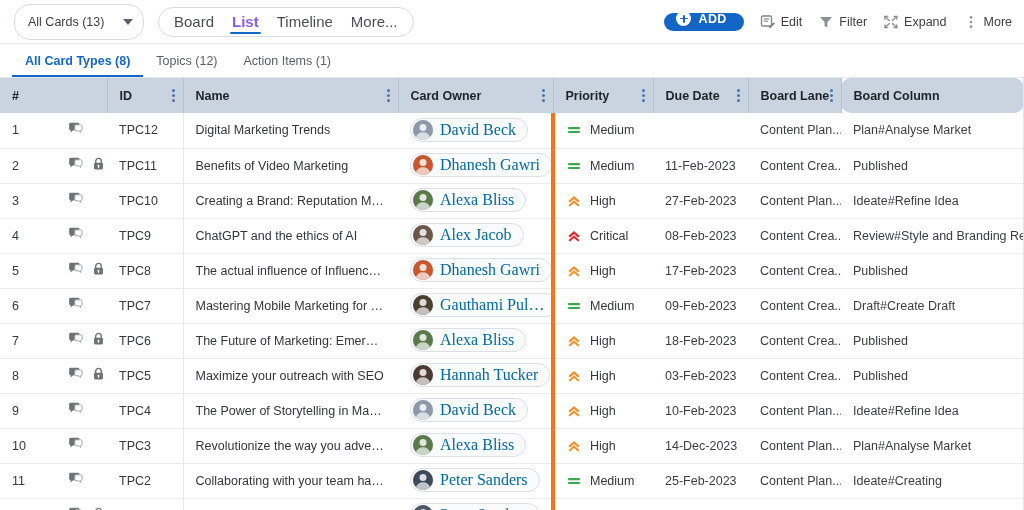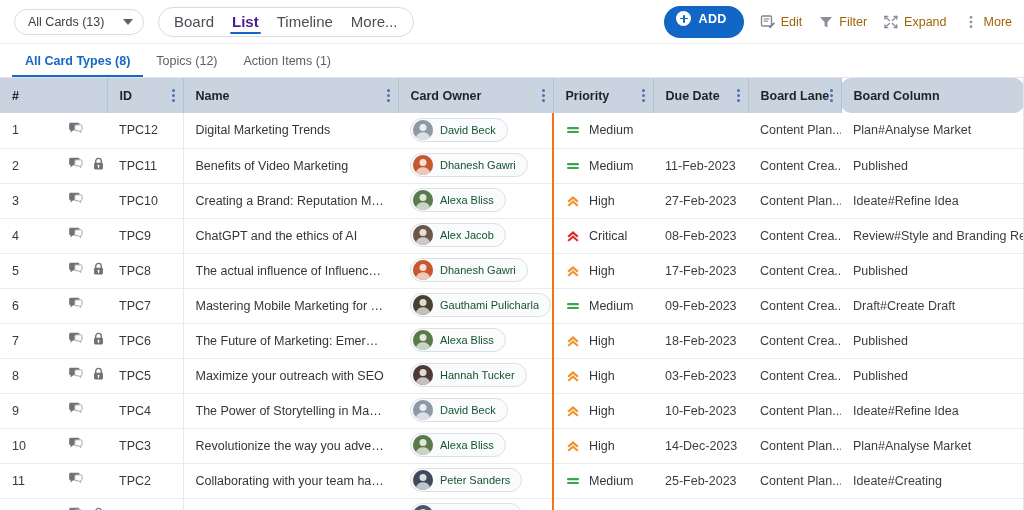--- a/index.html
+++ b/index.html
@@ -23,21 +23,21 @@
     padding: 0 12px 0 14px;
     background: #ffffff;
     position: relative;
   }
   .toolbar::after{
     content:""; position:absolute; left:0; right:0; bottom:0; height:1px; background:#e8eaed;
   }
 
   .cards-select {
     display: flex; align-items: center; justify-content: space-between;
-    width: 130px; height: 26px;
+    width: 130px; height: 36px;
     border: 1px solid #d8dce1; border-radius: 16px;
     padding: 0 10px 0 13px;
     font-size: 12.5px; color: #3d4147;
     background: #fff;
     cursor: pointer;
   }
   .caret {
     width: 0; height: 0;
     border-left: 5px solid transparent;
     border-right: 5px solid transparent;
@@ -51,51 +51,51 @@
     border: 1px solid #d8dce1; border-radius: 16px;
     margin-left: 14px;
     padding: 0 14px;
     gap: 16px;
     background:#fff;
   }
   .vs-item {
     font-size: 15px; color: #4a4f55; cursor: pointer;
     position: relative; line-height: 28px; padding: 0 1px;
   }
-  .vs-item.active { color: #4c1d95; font-weight: 600; }
+  .vs-item.active { color: #8b5cf6; font-weight: 600; }
   .vs-item.active::after {
     content:""; position:absolute; left:-1px; right:-1px; bottom:2px;
     height: 2px; background: #1267c8; border-radius: 1px;
   }
 
   .spacer { flex: 1 1 auto; }
 
   .add-btn {
     display:flex; align-items:center; gap:7px;
-    height: 32px; padding: 0 17px 7px 12px;
+    height: 18px; padding: 0 17px 7px 12px;
     background: #1266c6; color: #fff;
     border-radius: 16px;
     font-size: 12.5px; font-weight: 700; letter-spacing: .4px;
     cursor: pointer; border: none;
     font-family: "Liberation Sans", sans-serif;
   }
   .plus-circle {
     width: 15px; height: 15px; border-radius: 50%;
     background: #fff; position: relative; flex: 0 0 15px;
   }
   .plus-circle::before, .plus-circle::after {
     content:""; position:absolute; background:#1266c6; border-radius:1px;
   }
   .plus-circle::before { left:3.5px; right:3.5px; top:6.6px; height:1.9px; }
   .plus-circle::after  { top:3.5px; bottom:3.5px; left:6.6px; width:1.9px; }
 
   .tool-act {
     display:flex; align-items:center; gap:5px;
     margin-left: 16px; cursor: pointer;
-    font-size: 12.5px; color: #a16207;
+    font-size: 12.5px; color: #404040;
   }
   .tool-act .ti { display:block; width:16px; height:16px; }
 
   
   .tabsbar {
     height: 34px; flex: 0 0 34px;
     display: flex; align-items: stretch;
     padding-left: 12px;
     background: #fff;
     position: relative;
@@ -150,21 +150,21 @@
     border-bottom: 1px solid #ececee;
     padding: 0 0 0 12px;
     vertical-align: middle;
     overflow: hidden;
     white-space: nowrap;
     background:#fff;
   }
   td.c-num { color:#35393f; padding-left: 17px; }
   td.c-icons { padding-left: 4px; }
   td.c-name { border-left: 1px solid #e7e9eb; }
-  td.c-priority { border-left: 2px solid #f97316; }
+  td.c-priority { border-left: 4px solid #f97316; }
   td.c-id { }
 
   .icon-cell { display:flex; align-items:center; gap:9px; padding-left:4px; }
 
   .name-txt {
     display:block; overflow:hidden; text-overflow:ellipsis; white-space:nowrap;
     padding-right: 14px; color:#32363c;
   }
 
   
@@ -176,22 +176,22 @@
     padding: 0 11px 0 2px;
     background: #fafbfc;
     max-width: 148px;
   }
   .avatar {
     width: 20px; height: 20px; border-radius: 50%;
     flex: 0 0 20px; margin-right: 7px;
     background: #c9ccd1; overflow:hidden; position: relative;
   }
   .owner-name {
-    font-size: 11px; color: #14532d; white-space:nowrap;
-    overflow:hidden; text-overflow:ellipsis;
+    font-size: 16px; color: #0369a1; white-space:nowrap;
+    overflow:hidden; text-overflow:ellipsis;font-family:Liberation Serif, serif;
   }
 
   
   .prio { display:flex; align-items:center; gap:9px; }
   .prio-ico { width:14px; height:14px; flex:0 0 14px; display:block; }
   .prio-label { font-size:12.5px; color:#34383e; }
 
   .muted { color:#3a3e44; }
 
   

